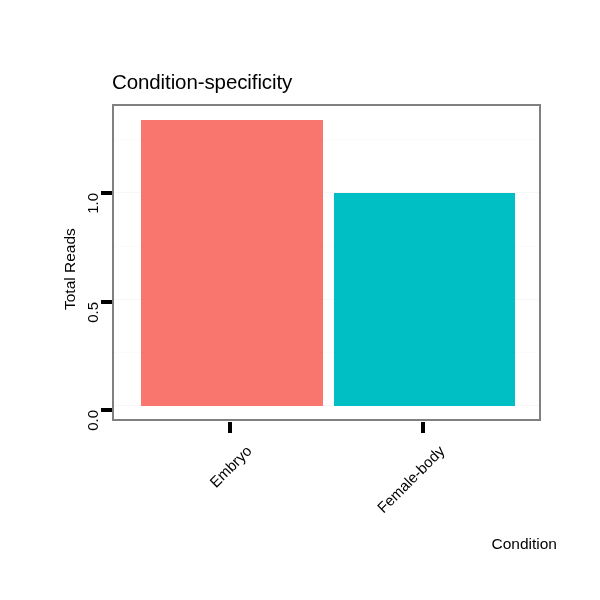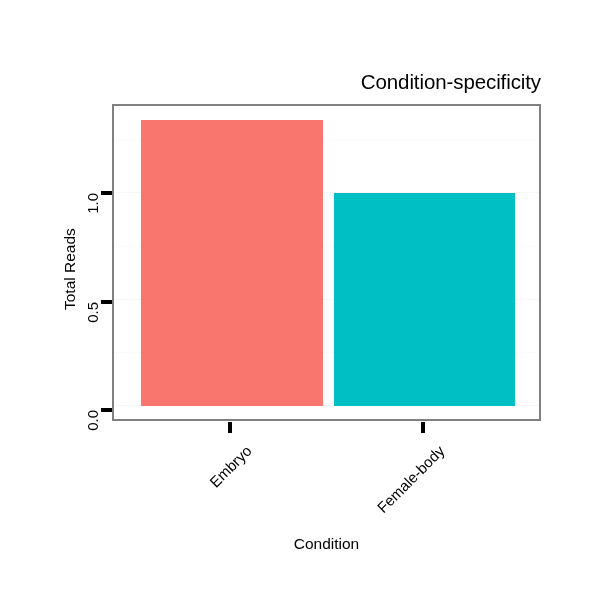--- a/index.html
+++ b/index.html
@@ -20,21 +20,21 @@
     overflow: hidden;
     background: #ffffff;
   }
 
   
   #chart-title {
     position: absolute;
     left: 112px;
     top: 70px;
     width: 429px;
-    text-align: right;
+    text-align: left;
     font-size: 20.5px;
     color: #000000;
     letter-spacing: -0.1px;
     white-space: nowrap;
   }
 
   
   #panel {
     position: absolute;
     left: 112px;
@@ -141,24 +141,24 @@
     transform: rotate(-45deg);
     transform-origin: 100% 0%;
     right: 0;
     top: 0;
     line-height: 17px;
   }
 
   
   #x-axis-title {
     position: absolute;
-    left: 112px;
+    left: 128px;
     top: 535px;
     width: 429px;
-    text-align: center;
+    text-align: right;
     font-size: 15.5px;
     color: #000000;
     white-space: nowrap;
   }
 </style>
 </head>
 <body>
 
 <div id="figure">
 

